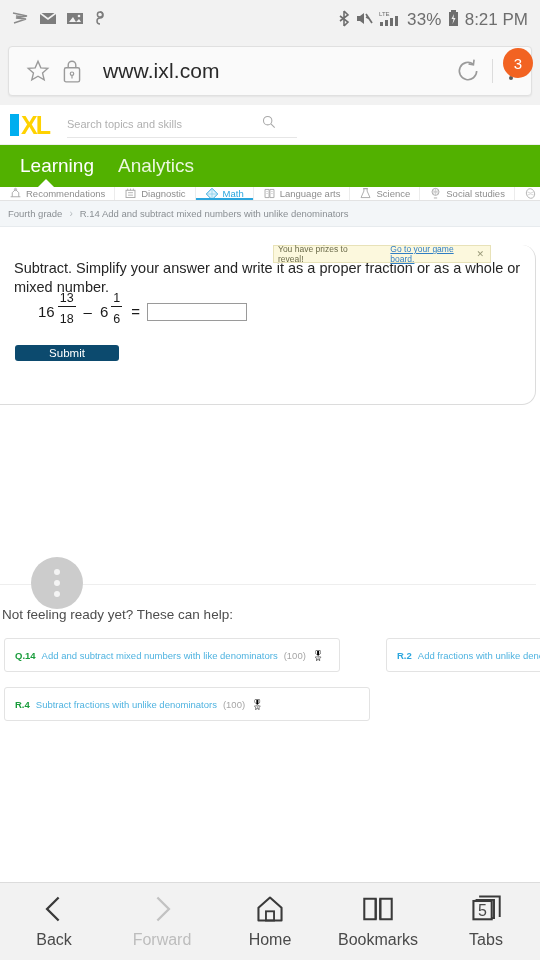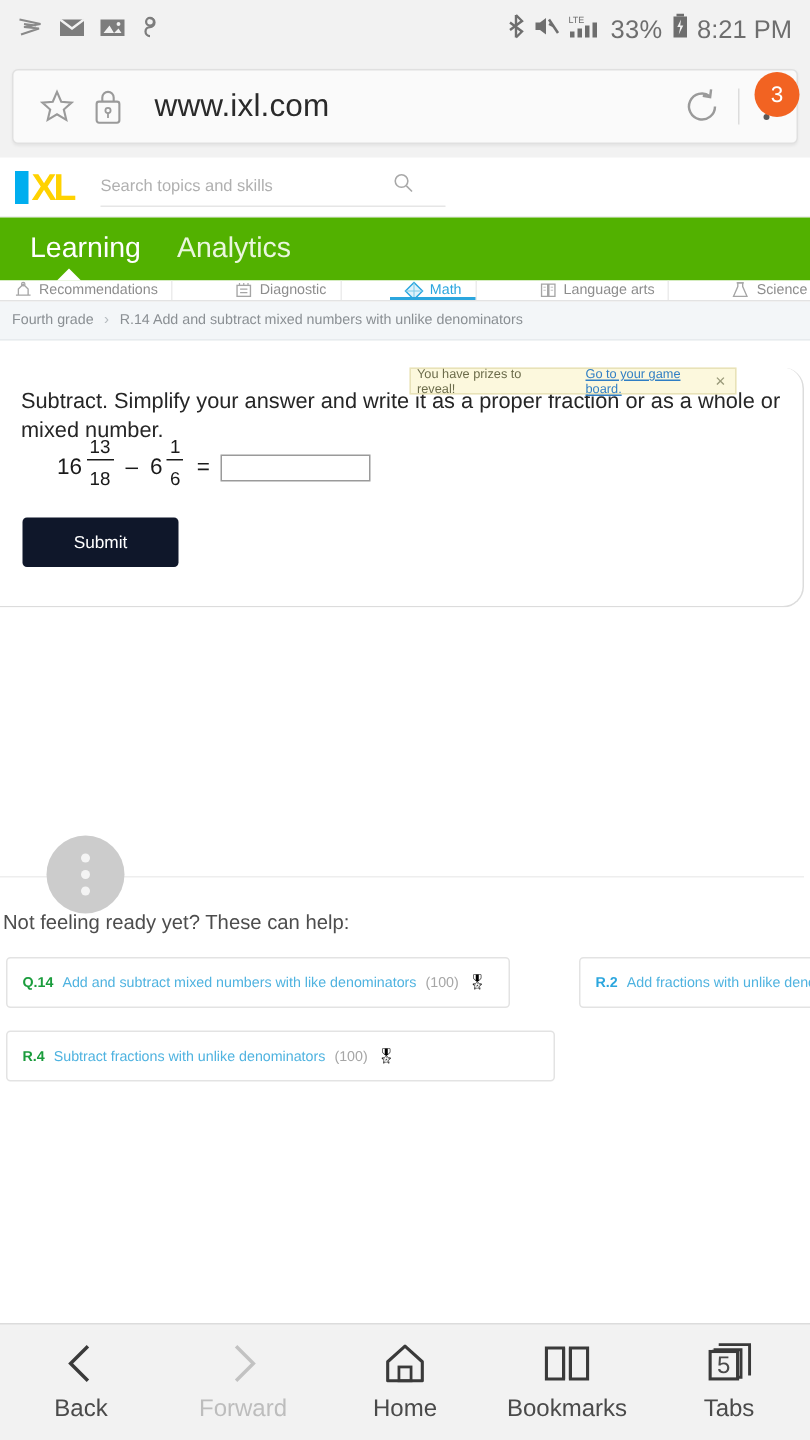--- a/index.html
+++ b/index.html
@@ -74,21 +74,21 @@
   .greennav .item.active { color: #ffffff; }
   .nav-arrow {
     position: absolute; bottom: 0; left: 38px;
     width: 0; height: 0; border-left: 8px solid transparent;
     border-right: 8px solid transparent; border-bottom: 8px solid #fff;
   }
 
   
   .subjects {
     height: 14px; background: #fff; display: flex; align-items: stretch;
-    border-bottom: 1px solid #e3e3e3; overflow: hidden; position: relative; gap: 32px;
+    border-bottom: 1px solid #e3e3e3; overflow: hidden; position: relative;
   }
   .subj {
     display: flex; align-items: center; gap: 4px;
     padding: 0 9px; font-size: 9.5px; color: #8d8d8d;
     border-right: 1px solid #ececec; position: relative; white-space: nowrap;
   }
   .subj:last-child { border-right: 0; }
   .subj.active { color: #2ba6de; }
   .subj.active::after {
     content: ""; position: absolute; left: 0; right: 0; bottom: 0;
@@ -135,22 +135,22 @@
   .frac .bar { width: 100%; height: 1px; background: #1a1a1a; margin: 1px 0; }
   .frac .den { padding: 5px 2px; }
   .op { padding: 0 8px; font-size: 15px; }
   .eq { padding: 0 7px 0 9px; font-size: 15px; }
   .ansbox {
     width: 100px; height: 18px; border: 1px solid #9a9a9a; background: #fff;
     outline: none; font-family: "Liberation Sans", sans-serif; font-size: 12px;
   }
 
   .submit {
-    position: absolute; left: 15px; top: 345px; width: 104px; height: 33px;
-    background: #0f172a; border: 0; border-radius: 3px;
+    position: absolute; left: 15px; top: 345px; width: 104px; height: 16px;
+    background: #0c4a6e; border: 0; border-radius: 3px;
     color: #fff; font-size: 11.5px; font-family: "Liberation Sans", sans-serif;
     cursor: pointer;
   }
 
   
   .hdivider {
     position: absolute; left: 0; top: 584px; width: 536px; height: 1px; background: #eeeeee;
   }
   .dotsbtn {
     position: absolute; left: 31px; top: 557px;

